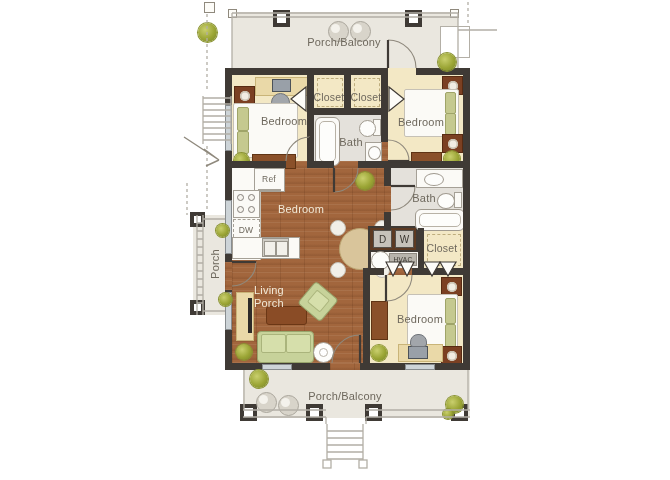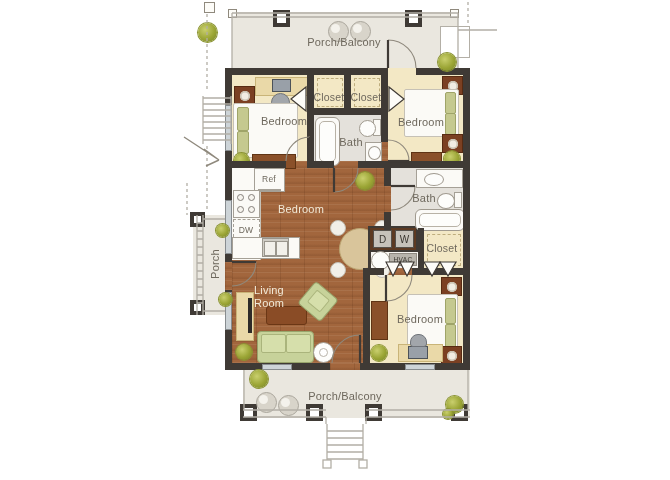--- a/index.html
+++ b/index.html
@@ -268,18 +268,18 @@
   <div class="lbl" style="left:284px;top:121px">Bedroom</div>
   <div class="lbl" style="left:329px;top:97px;font-size:10.5px">Closet</div>
   <div class="lbl" style="left:366px;top:97px;font-size:10.5px">Closet</div>
   <div class="lbl" style="left:421px;top:122px">Bedroom</div>
   <div class="lbl" style="left:351px;top:142px">Bath</div>
   <div class="lbl lbl-sm" style="left:269px;top:179px">Ref</div>
   <div class="lbl lbl-sm" style="left:246px;top:230px">DW</div>
   <div class="lbl lbl-light" style="left:301px;top:209px">Bedroom</div>
   <div class="lbl" style="left:424px;top:198px">Bath</div>
   <div class="lbl" style="left:442px;top:248px;font-size:10.5px">Closet</div>
-  <div class="lbl lbl-light" style="left:278px;top:297px;white-space:normal;width:48px;line-height:1.15;text-align:left">Living Room</div>
+  <div class="lbl lbl-light" style="left:278px;top:297px;white-space:normal;width:48px;line-height:1.15;text-align:left">Living Porch</div>
   <div class="lbl" style="left:420px;top:319px">Bedroom</div>
   <div class="lbl" style="left:215px;top:264px;transform:translate(-50%,-50%) rotate(-90deg)">Porch</div>
   <div class="lbl" style="left:345px;top:396px">Porch/Balcony</div>
 
 </div>
 
 </body></html>

